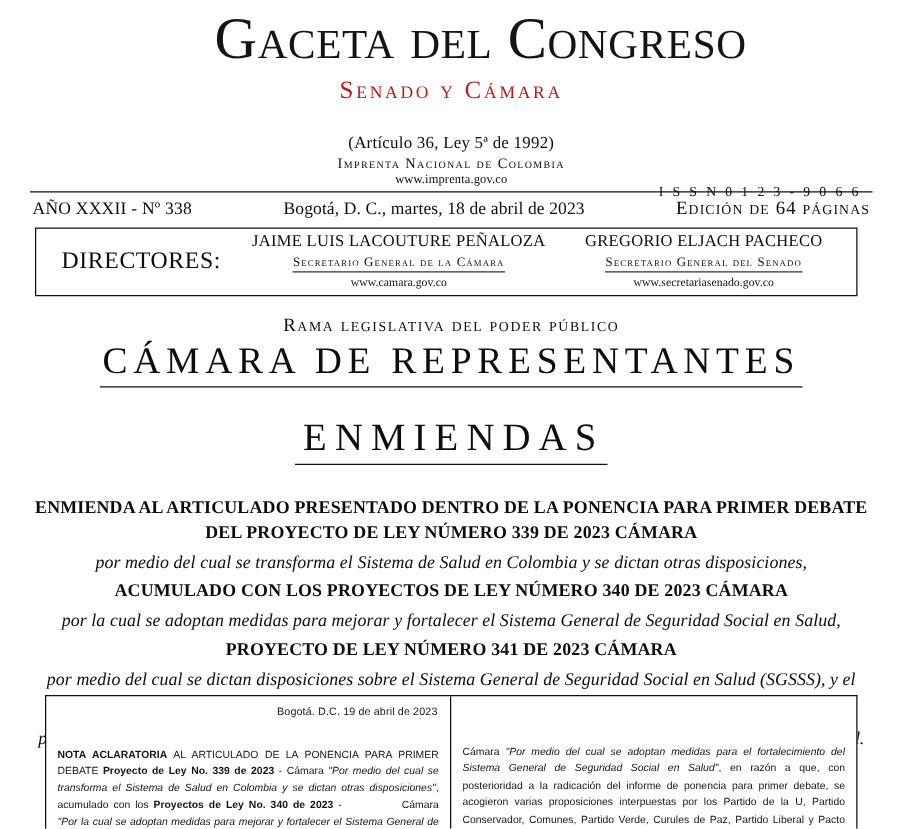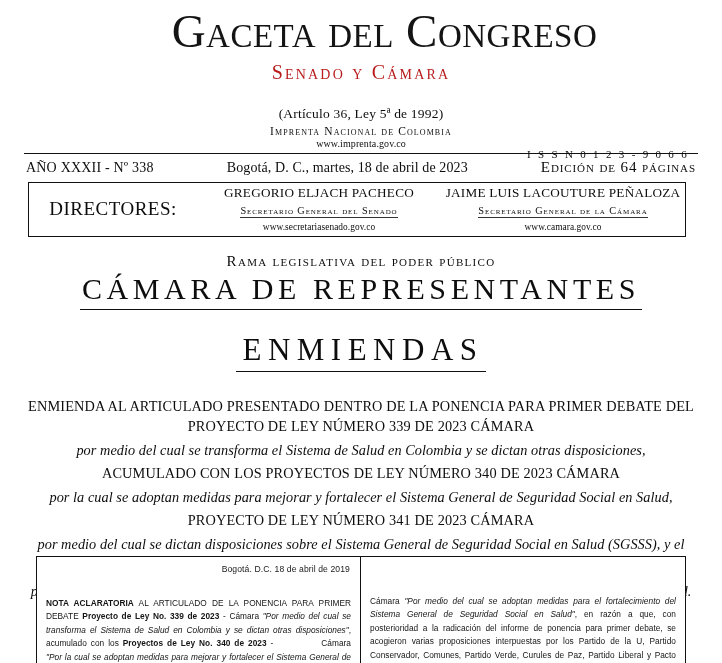--- a/index.html
+++ b/index.html
@@ -162,21 +162,21 @@
     border-bottom: 1.5px solid #111;
     padding: 0 2px 3px 6px;
   }
 
   
   .bill-block {
     margin: 24px 26px 0 26px;
     text-align: center;
   }
   .bill-bold {
-    font-weight: normal;
+    font-weight: bold;
     font-size: 14.3px;
     line-height: 1.42;
     letter-spacing: 0.15px;
   }
   .bill-italic {
     font-style: italic;
     font-size: 14.3px;
     line-height: 1.45;
     letter-spacing: 0.05px;
     margin-top: 3px;
@@ -249,28 +249,28 @@
 
 <div class="issue-line">
   <div class="year">AÑO XXXII - Nº 338</div>
   <div class="place">Bogotá, D. C., martes, 18 de abril de 2023</div>
   <div class="pages">Edición de 64 páginas</div>
 </div>
 
 <div class="directors-box">
   <div class="directors-label">DIRECTORES:</div>
   <div class="director">
+    <div class="director-name">JAIME LUIS LACOUTURE PEÑALOZA</div>
+    <div><span class="director-role">Secretario  General  de  la  Cámara</span></div>
+    <div class="director-web">www.camara.gov.co</div>
+  </div>
+  <div class="director">
     <div class="director-name">GREGORIO ELJACH PACHECO</div>
     <div><span class="director-role">Secretario  General  del  Senado</span></div>
     <div class="director-web">www.secretariasenado.gov.co</div>
-  </div>
-  <div class="director">
-    <div class="director-name">JAIME LUIS LACOUTURE PEÑALOZA</div>
-    <div><span class="director-role">Secretario  General  de  la  Cámara</span></div>
-    <div class="director-web">www.camara.gov.co</div>
   </div>
 </div>
 
 <div class="rama">Rama legislativa del poder público</div>
 <div class="camara-wrap">
   <span class="camara">CÁMARA DE REPRESENTANTES</span>
 </div>
 <div class="enmiendas-wrap">
   <span class="enmiendas">ENMIENDAS</span>
 </div>
@@ -281,19 +281,19 @@
   <div class="bill-bold spaced">ACUMULADO CON LOS PROYECTOS DE LEY NÚMERO 340 DE 2023 CÁMARA</div>
   <div class="bill-italic">por la cual se adoptan medidas para mejorar y fortalecer el Sistema General de Seguridad Social en Salud,</div>
   <div class="bill-bold spaced">PROYECTO DE LEY NÚMERO 341 DE 2023 CÁMARA</div>
   <div class="bill-italic">por medio del cual se dictan disposiciones sobre el Sistema General de Seguridad Social en Salud (SGSSS), y el</div>
   <div class="bill-bold spaced">PROYECTO DE LEY NÚMERO 344 DE 2023 CÁMARA</div>
   <div class="bill-italic">por medio del cual se adoptan medidas para el fortalecimiento del Sistema General de Seguridad Social en Salud.</div>
 </div>
 
 <div class="note-table">
   <div class="note-col left">
-    <div class="note-date">Bogotá. D.C. 18 de abril de 2019</div>
+    <div class="note-date">Bogotá. D.C. 19 de abril de 2023</div>
     <div class="note-body" id="note-left"><b>NOTA ACLARATORIA</b> AL ARTICULADO DE LA PONENCIA PARA PRIMER DEBATE <b>Proyecto de Ley No. 339 de 2023</b> - Cámara <i>"Por medio del cual se transforma el Sistema de Salud en Colombia y se dictan otras disposiciones"</i>, acumulado con los <b>Proyectos de Ley No. 340 de 2023</b> - <span class="gap"></span>Cámara <i>"Por la cual se adoptan medidas para mejorar y fortalecer el Sistema General de Seguridad Social en Salud,</i>  Cámara </div>
   </div>
   <div class="note-col right">
     <div class="note-body rightcol" id="note-right">Cámara <i>"Por medio del cual se adoptan medidas para el fortalecimiento del Sistema General de Seguridad Social en Salud"</i>, en razón a que, con posterioridad a la radicación del informe de ponencia para  primer debate, se acogieron varias proposiciones interpuestas por los Partido de la U, Partido Conservador, Comunes, Partido Verde, Curules de Paz, Partido Liberal y Pacto Histórico; también se</div>
   </div>
 </div>
 
 </body></html>

